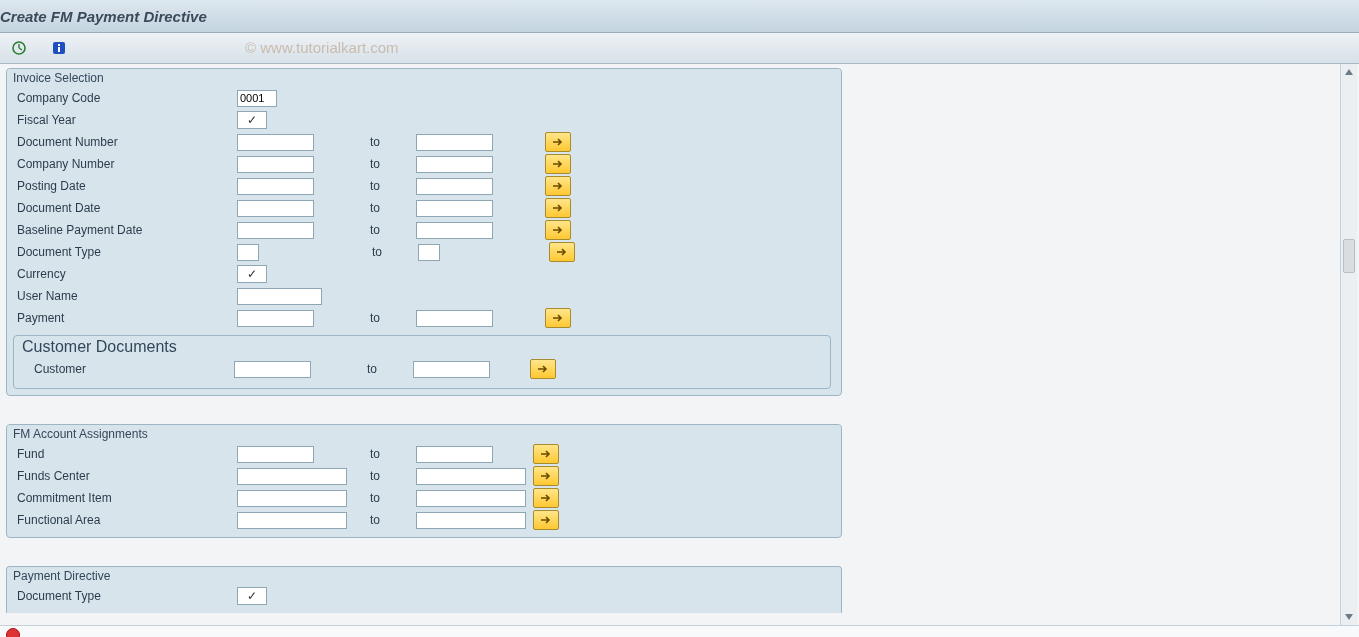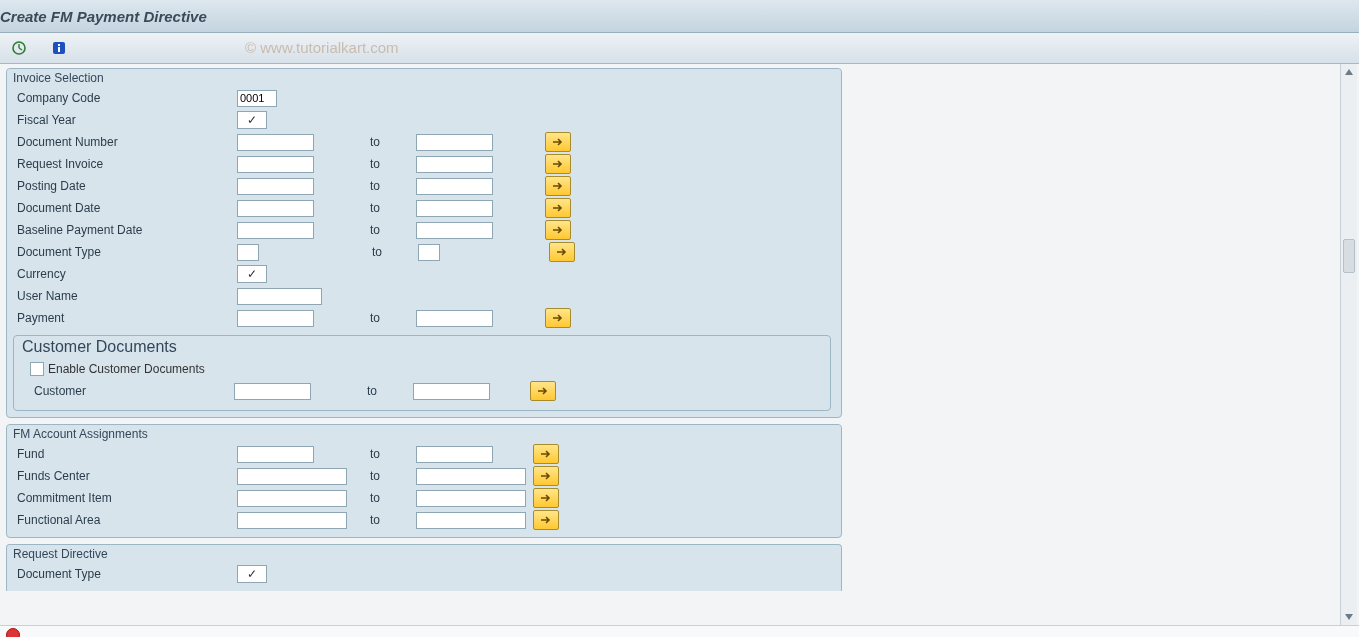--- a/index.html
+++ b/index.html
@@ -59,21 +59,21 @@
     height: calc(637px - 28px - 30px - 18px); 
     overflow: hidden;
   }
   .content {
     padding: 4px 6px 6px 6px;
     width: 836px; 
   }
   .group {
     border: 1px solid #9db6c6;
     border-radius: 4px;
-    margin-bottom: 6px;
+    margin-bottom: 28px;
     background: #d8e4ec;
   }
   .group-title {
     font-size: 12px;
     color: #33475a;
     padding: 2px 6px;
     background: #d8e4ec;
     border-radius: 4px 4px 0 0;
   }
   .group-body {
@@ -264,21 +264,21 @@
           <span class="to">to</span>
           <input class="input w77" style="">
           <span class="multi-btn">
             <svg width="12" height="10" viewBox="0 0 12 10">
                 <path d="M1 5 H9 M6 2 L9 5 L6 8" stroke="#6b4b00" stroke-width="1.6" fill="none"></path>
               </svg>
           </span>
         </div>
 
         <div class="row">
-          <span class="label">Request Invoice</span>
+          <span class="label">Company Number</span>
           <input class="input w77" style="">
           <span class="to">to</span>
           <input class="input w77" style="">
           <span class="multi-btn">
             <svg width="12" height="10" viewBox="0 0 12 10">
                 <path d="M1 5 H9 M6 2 L9 5 L6 8" stroke="#6b4b00" stroke-width="1.6" fill="none"></path>
               </svg>
           </span>
         </div>
 
@@ -348,24 +348,20 @@
           <span class="multi-btn">
             <svg width="12" height="10" viewBox="0 0 12 10">
                 <path d="M1 5 H9 M6 2 L9 5 L6 8" stroke="#6b4b00" stroke-width="1.6" fill="none"></path>
               </svg>
           </span>
         </div>
 
         <div class="sub-group">
           <div class="sub-group-title">Customer Documents</div>
           <div class="sub-group-body">
-            <div class="row">
-              <span class="checkbox"></span>
-              <span>Enable Customer Documents</span>
-            </div>
             <div class="row">
               <span class="sub-label">Customer</span>
               <input class="input w77" style="">
               <span class="to">to</span>
               <input class="input w77" style="">
               <span class="multi-btn" style="margin-left:40px;">
                 <svg width="12" height="10" viewBox="0 0 12 10">
                     <path d="M1 5 H9 M6 2 L9 5 L6 8" stroke="#6b4b00" stroke-width="1.6" fill="none"></path>
                   </svg>
               </span>
@@ -425,21 +421,21 @@
             <svg width="12" height="10" viewBox="0 0 12 10">
                 <path d="M1 5 H9 M6 2 L9 5 L6 8" stroke="#6b4b00" stroke-width="1.6" fill="none"></path>
               </svg>
           </span>
         </div>
 
       </div>
     </div>
 
     <div class="group" style="margin-bottom:0; border-bottom:none; border-radius:4px 4px 0 0;">
-      <div class="group-title">Request Directive</div>
+      <div class="group-title">Payment Directive</div>
       <div class="group-body">
         <div class="row">
           <span class="label">Document Type</span>
           <span class="chk-like checked"></span>
         </div>
       </div>
     </div>
 
   </div>
 

